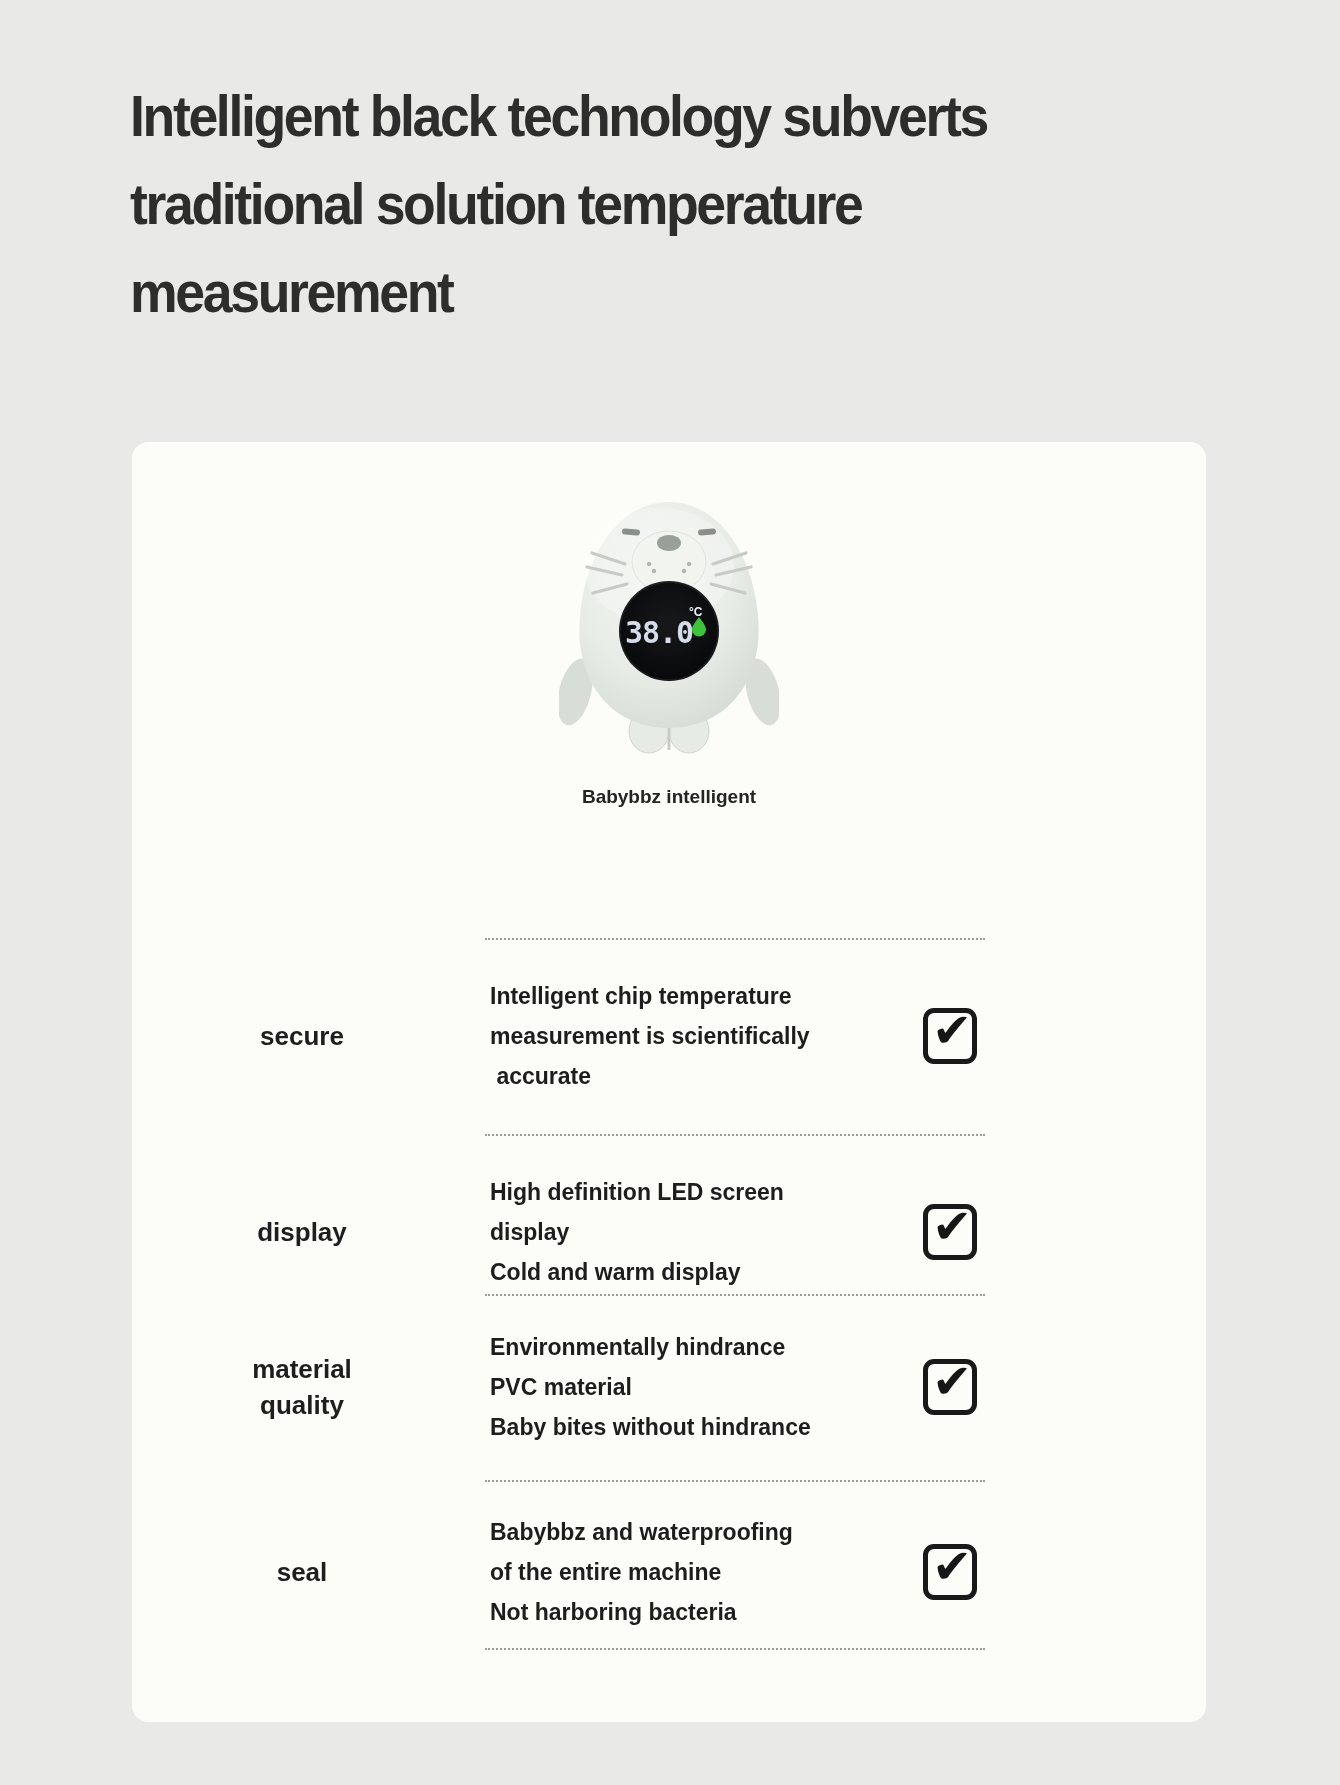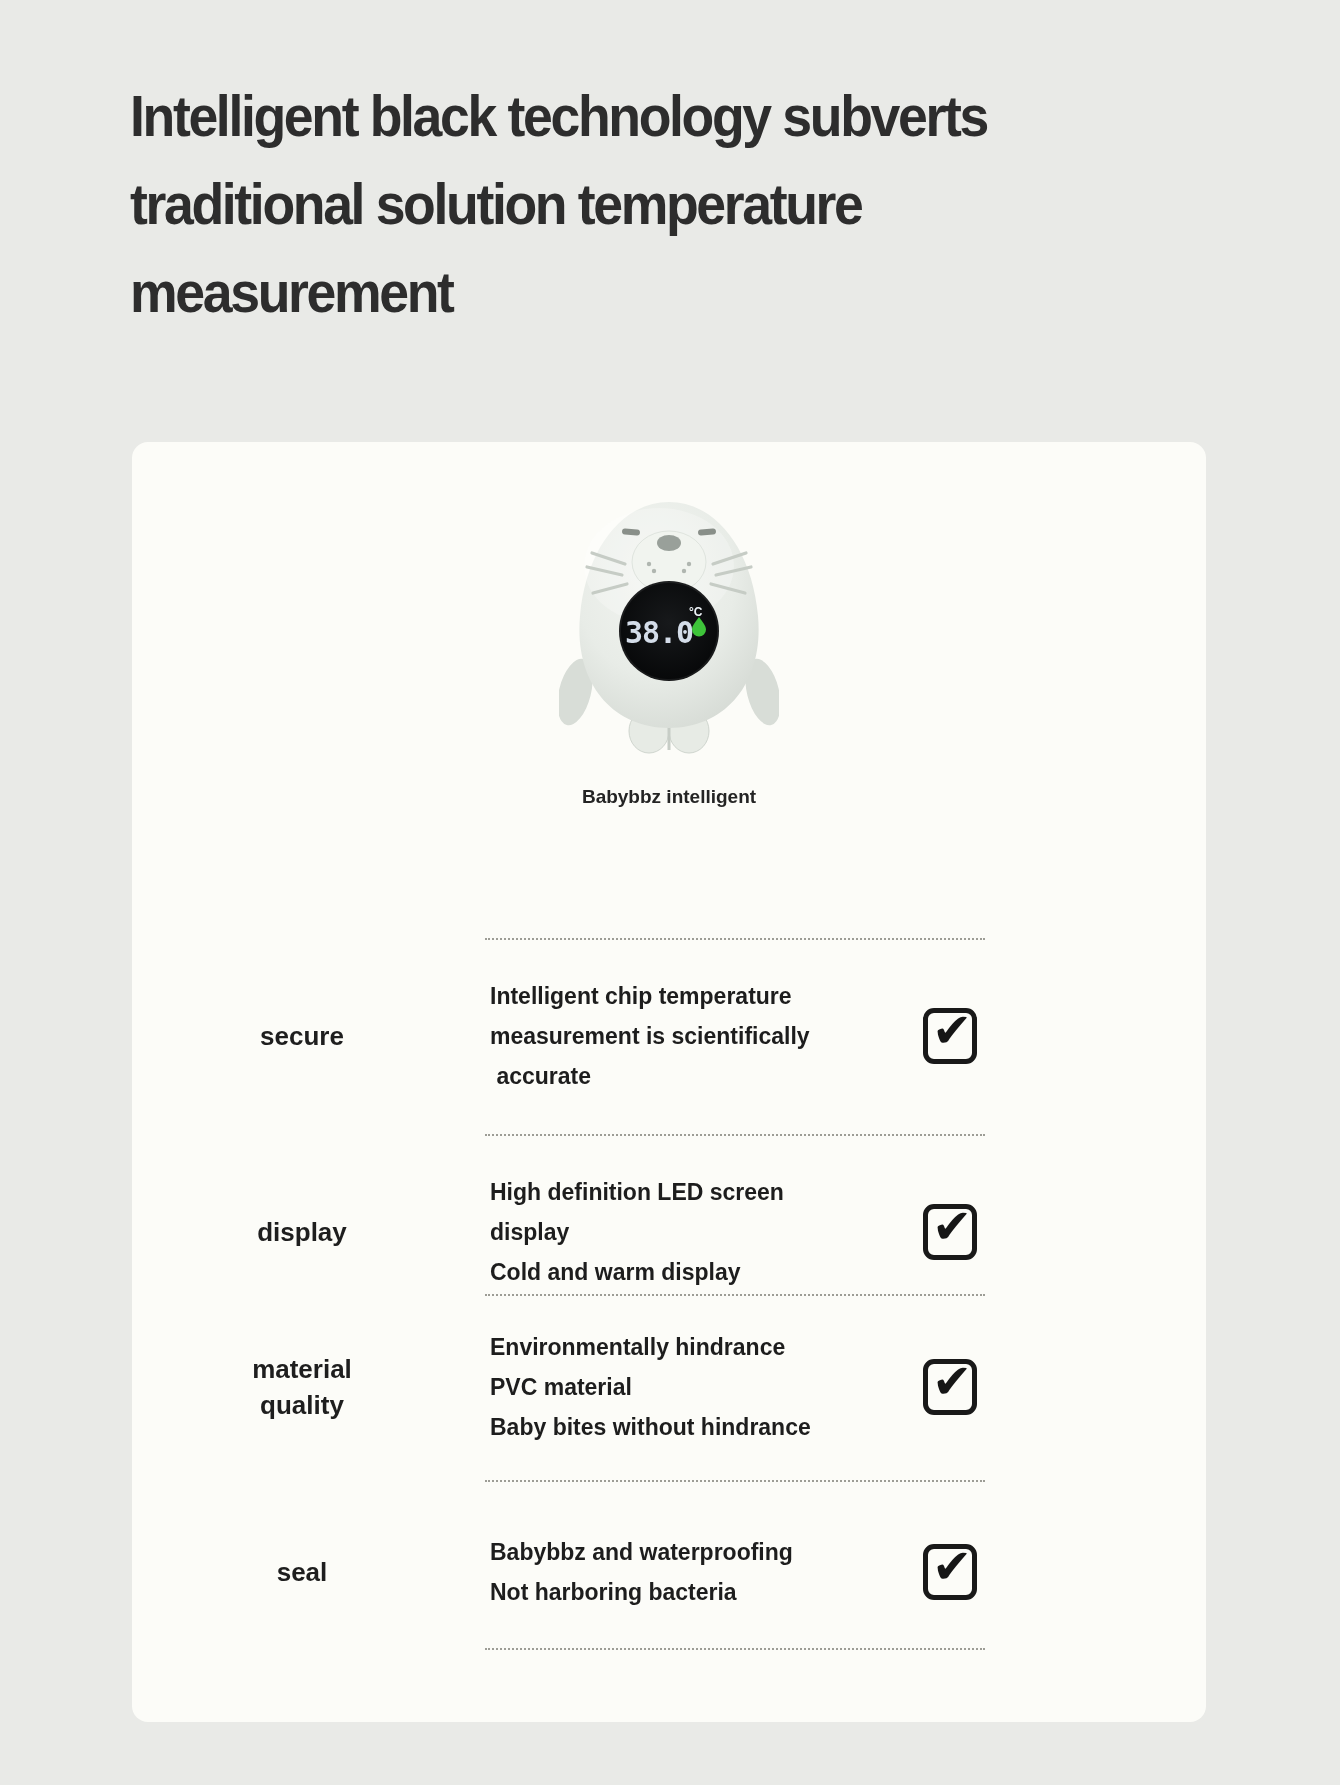--- a/index.html
+++ b/index.html
@@ -248,20 +248,21 @@
       </div>
     </div>
 
     <div class="row r4">
       <div class="label">
         <span>seal</span>
         <span></span>
       </div>
       <div class="desc">
         <div>Babybbz and waterproofing</div>
+        <div>of the entire machine</div>
         <div>Not harboring bacteria</div>
       </div>
       <div class="check">
         <span class="tick">✔</span>
       </div>
     </div>
 
   </div>
 </div>
 

